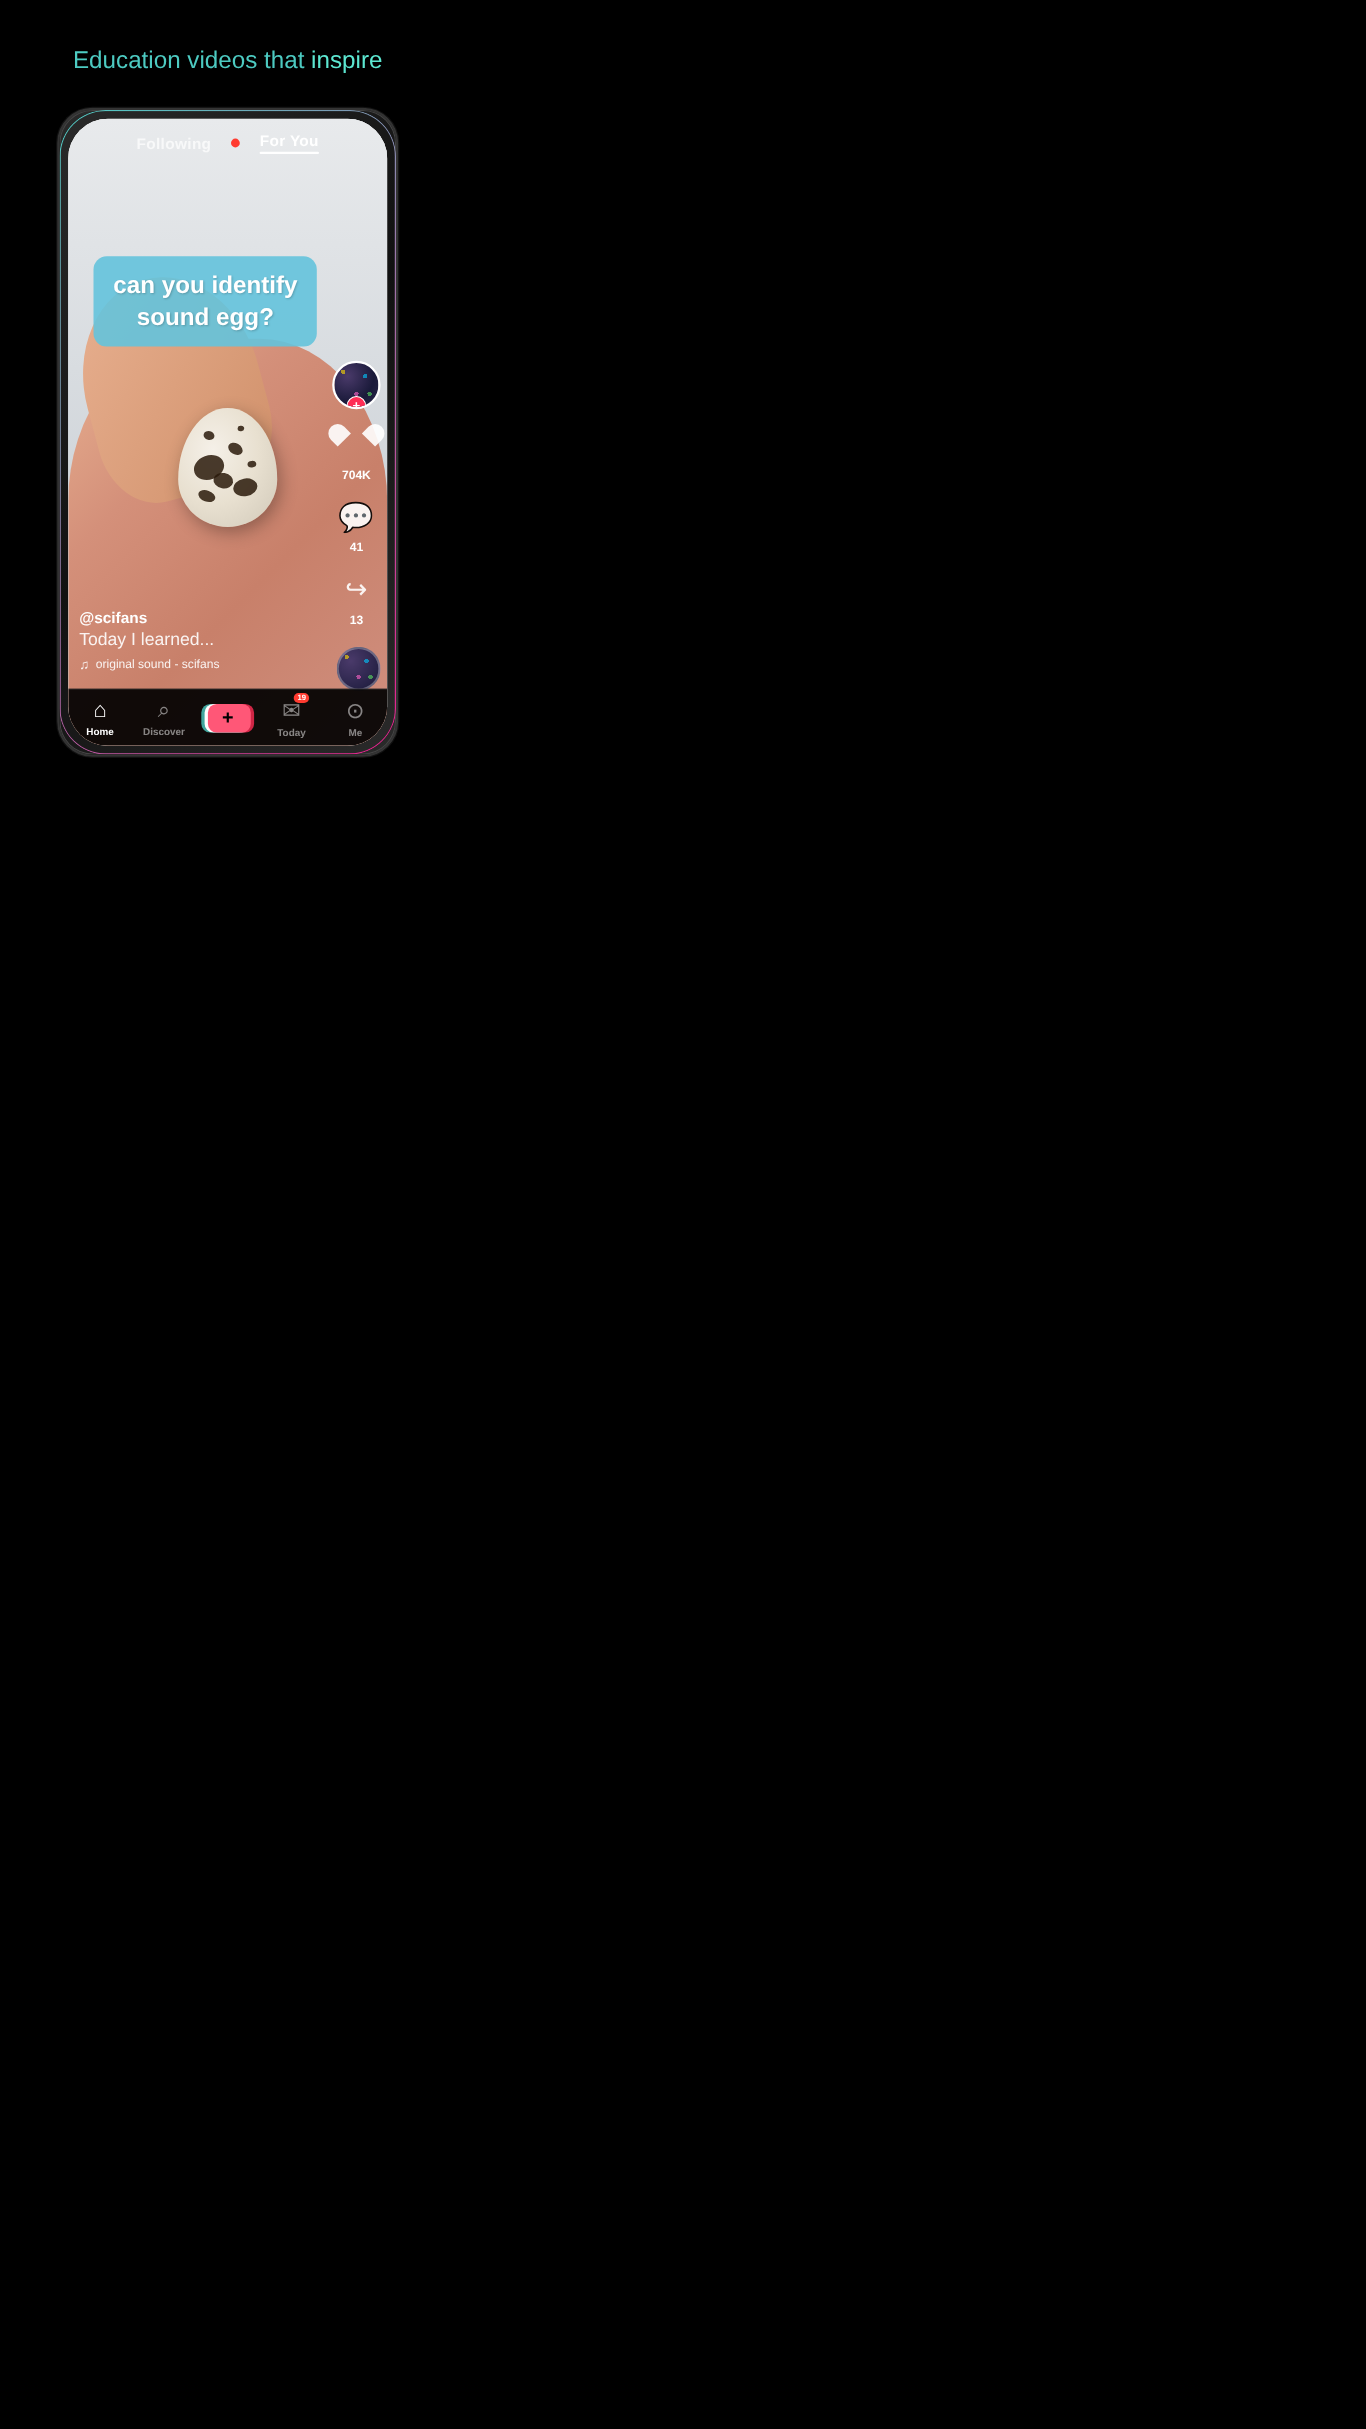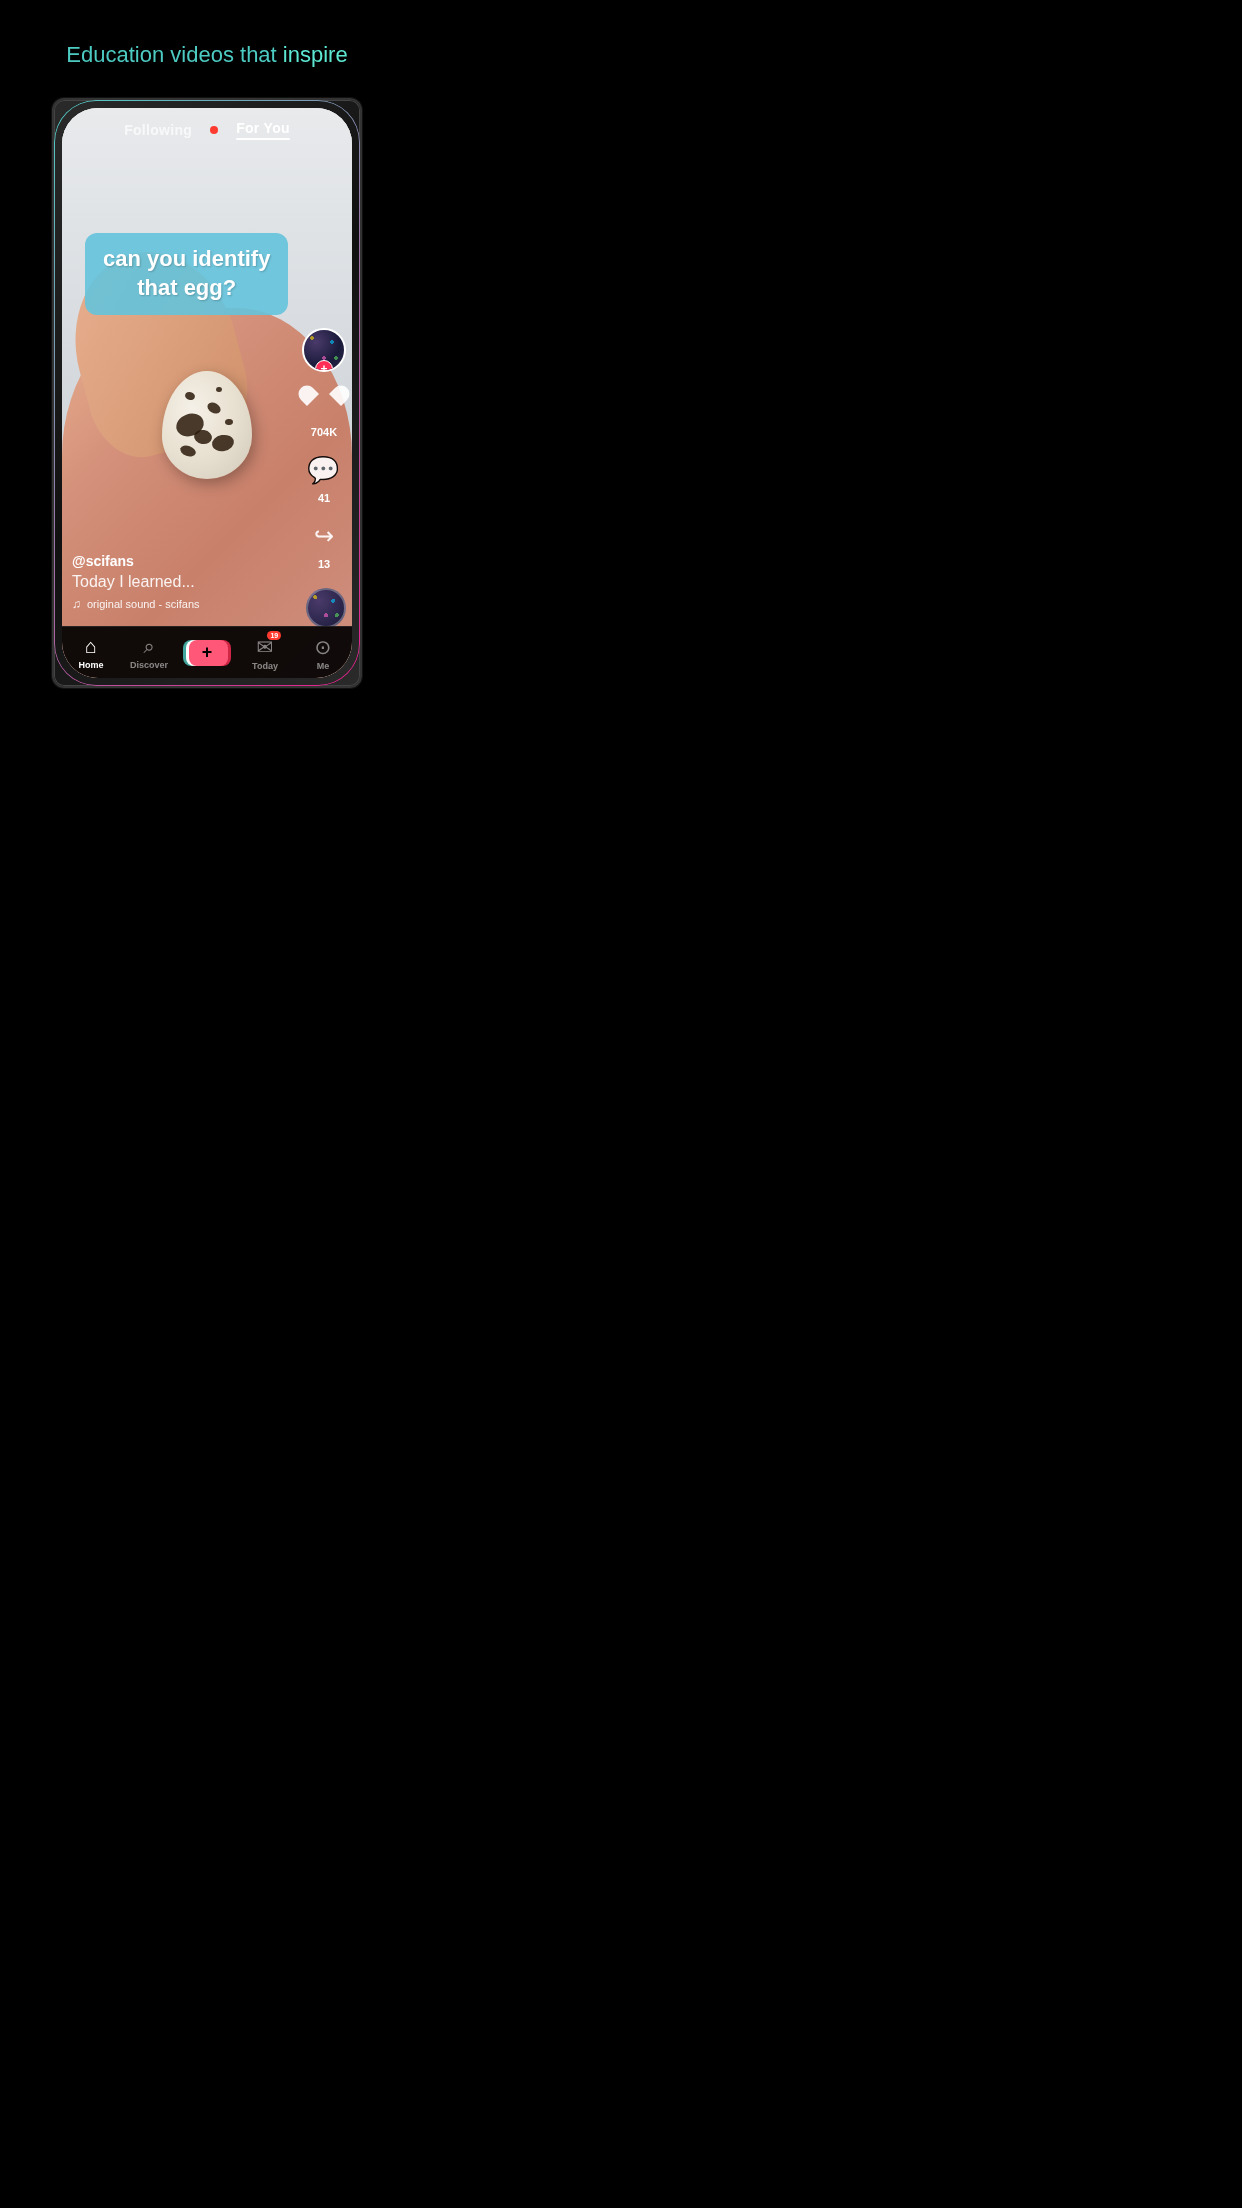--- a/index.html
+++ b/index.html
@@ -43,21 +43,21 @@
 
     .phone-container {
       width: 310px;
       position: relative;
       margin: 10px auto 0;
     }
 
     .phone-frame {
       width: 100%;
       background: #1a1a1a;
-      border-radius: 12px;
+      border-radius: 32px;
       padding: 8px;
       border: 2px solid #333;
       box-shadow:
         0 0 0 1px #111,
         inset 0 0 0 1px #444,
         0 20px 60px rgba(0,0,0,0.8);
       background: linear-gradient(135deg, #2a2a2a 0%, #111 50%, #2a2a2a 100%);
       position: relative;
     }
 
@@ -517,21 +517,21 @@
           <div class="nav-tab active">
             <span>For You</span>
             <div class="nav-tab-underline"></div>
           </div>
         </div>
 
         <div class="text-bubble">
           <div class="text-bubble-text">
             <span>can you identify</span>
             <br>
-            <span>that egg?</span>
+            <span>sound egg?</span>
           </div>
         </div>
 
         <div class="action-bar">
 
           <div class="avatar-btn">
             <div class="avatar-sparkles"></div>
             <div class="plus-btn">+</div>
           </div>
 

